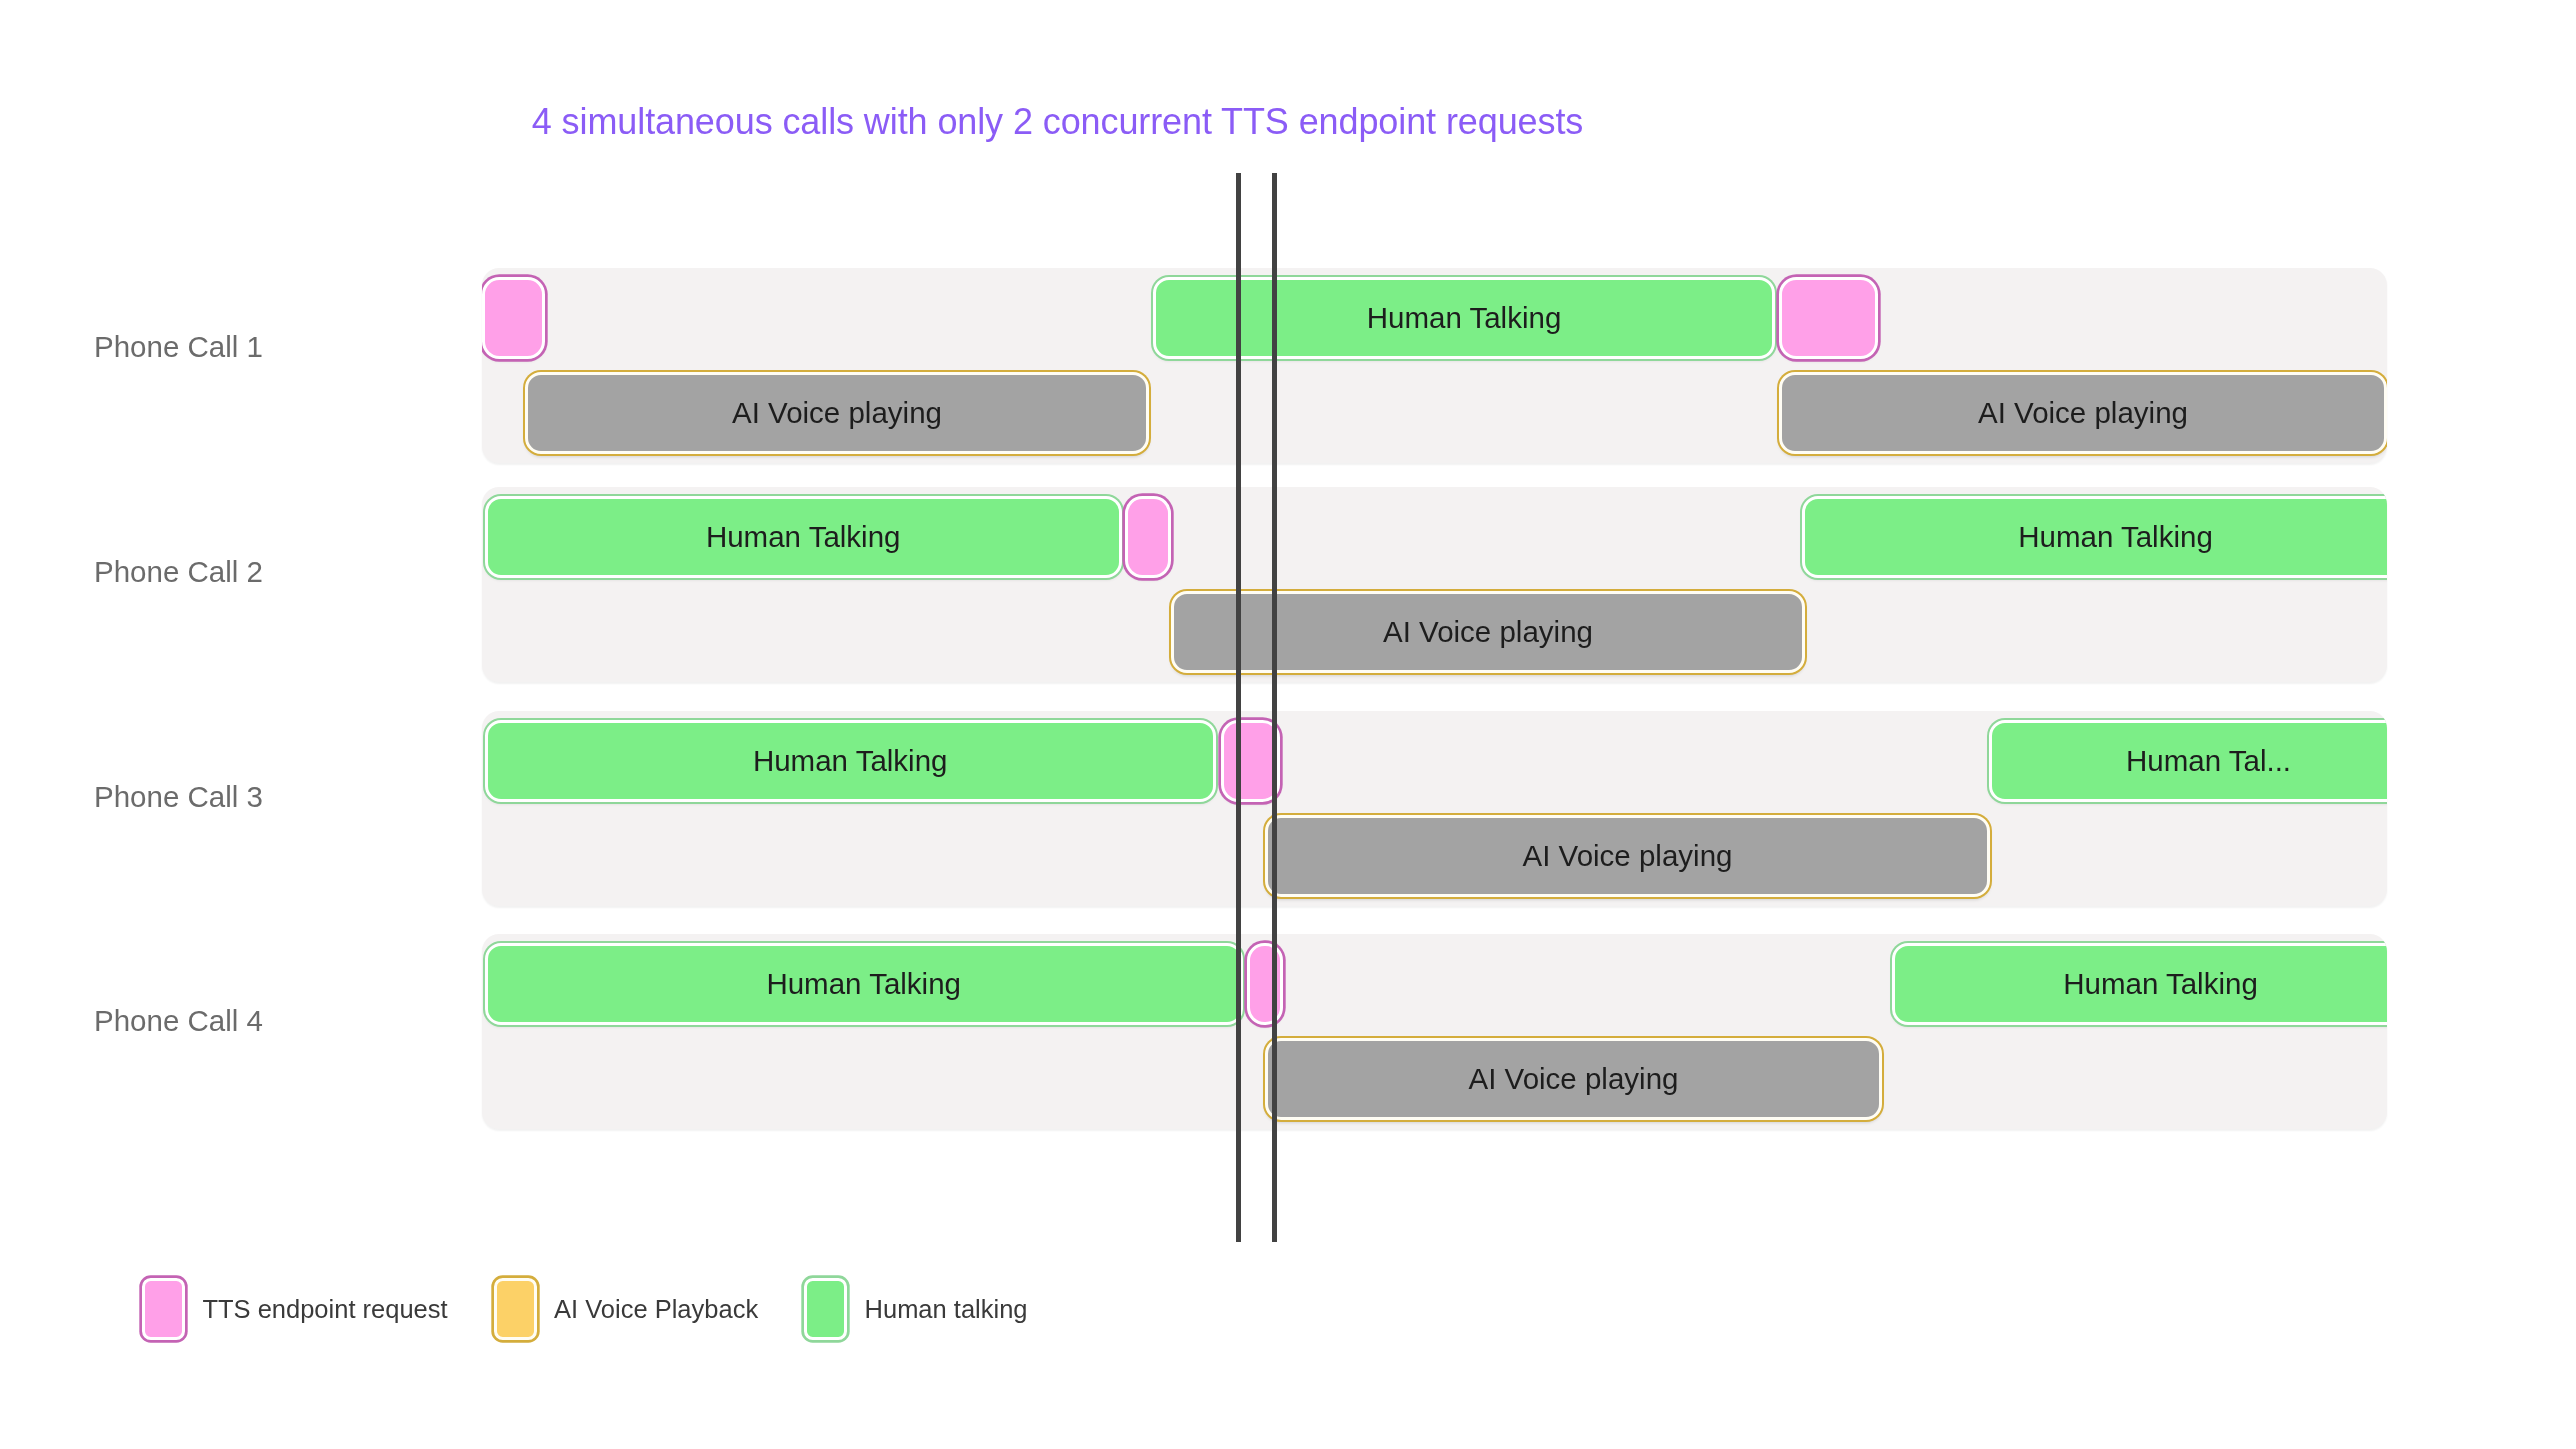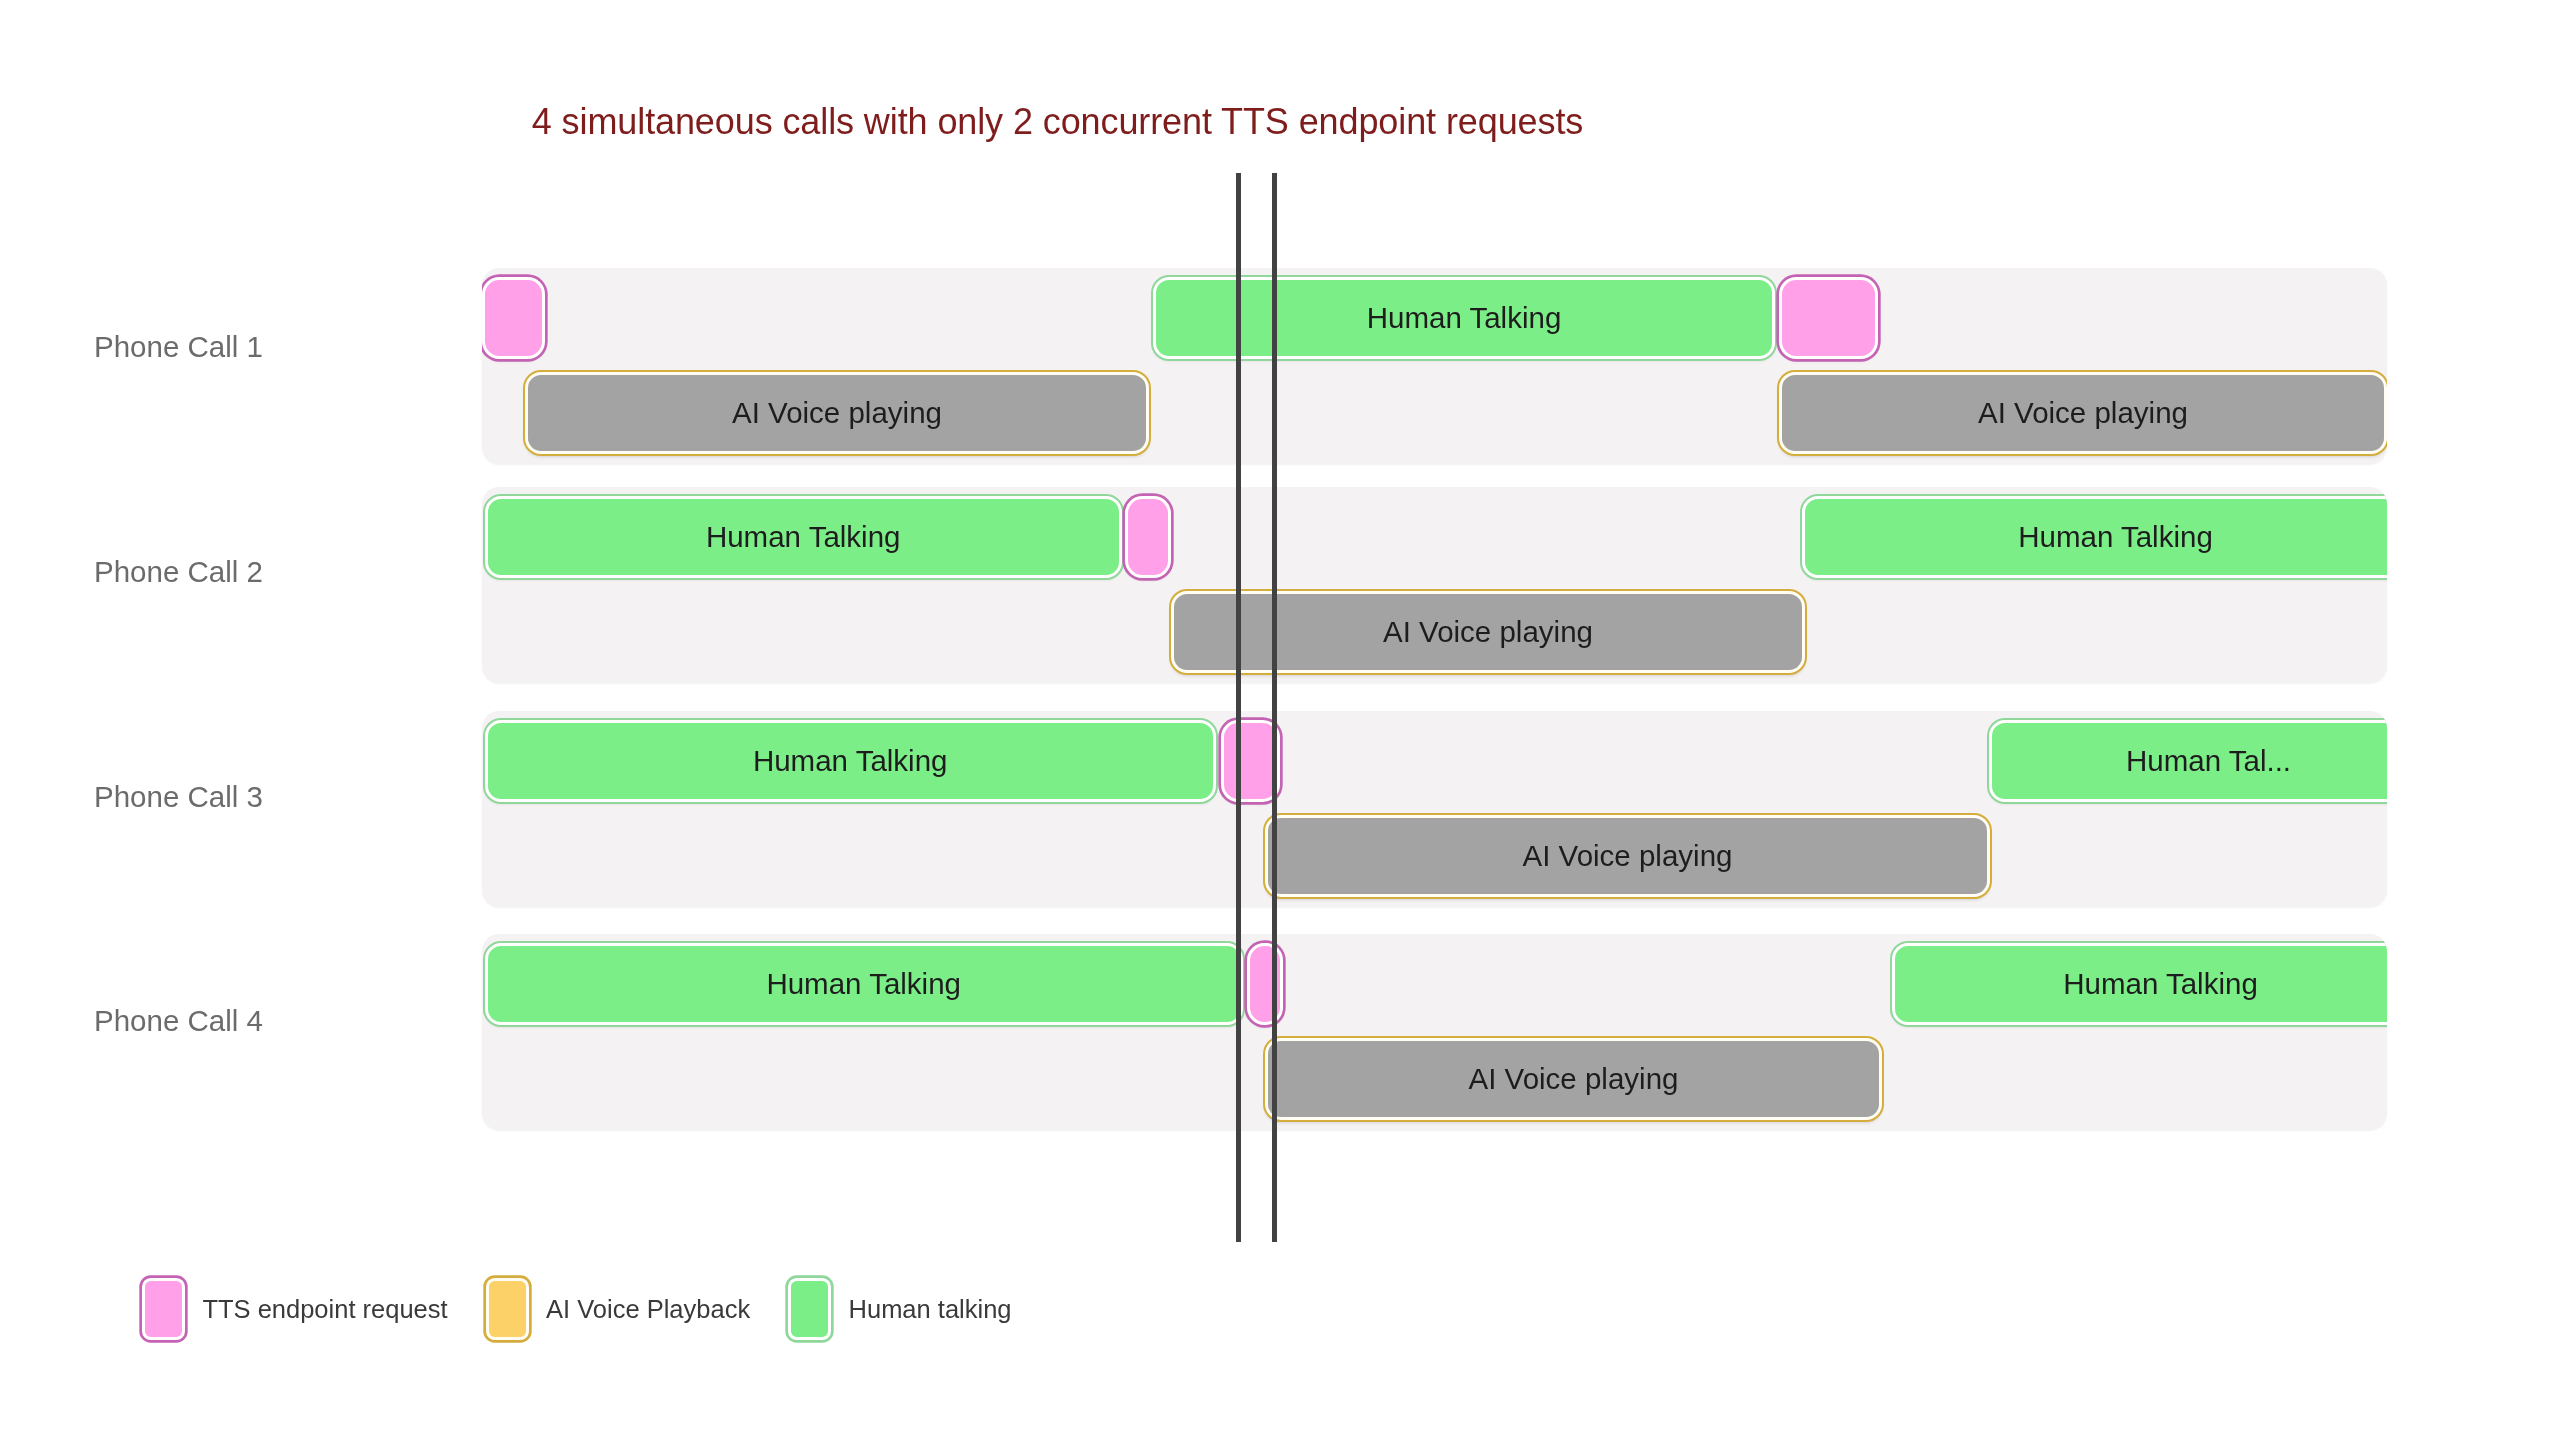--- a/index.html
+++ b/index.html
@@ -24,21 +24,21 @@
 
   
   #chart-title {
     position: absolute;
     left: 0;
     top: 101px;
     width: 2115px;
     text-align: center;
     font-size: 36px;
     font-weight: 400;
-    color: #7f1d1d;
+    color: #8b5cf6;
     letter-spacing: -0.1px;
     white-space: nowrap;
   }
 
   
   #plot {
     position: absolute;
     left: 0;
     top: 0;
     width: 2468px;
@@ -115,21 +115,21 @@
     z-index: 40;
   }
 
   
   #legend {
     position: absolute;
     left: 142px;
     top: 1278px;
     display: flex;
     align-items: flex-end;
-    gap: 0px;
+    gap: 8px;
   }
   .legend-item {
     display: flex;
     align-items: center;
     margin-right: 38px;
   }
   .legend-swatch {
     width: 43px;
     height: 62px;
     border-radius: 8.7px;

